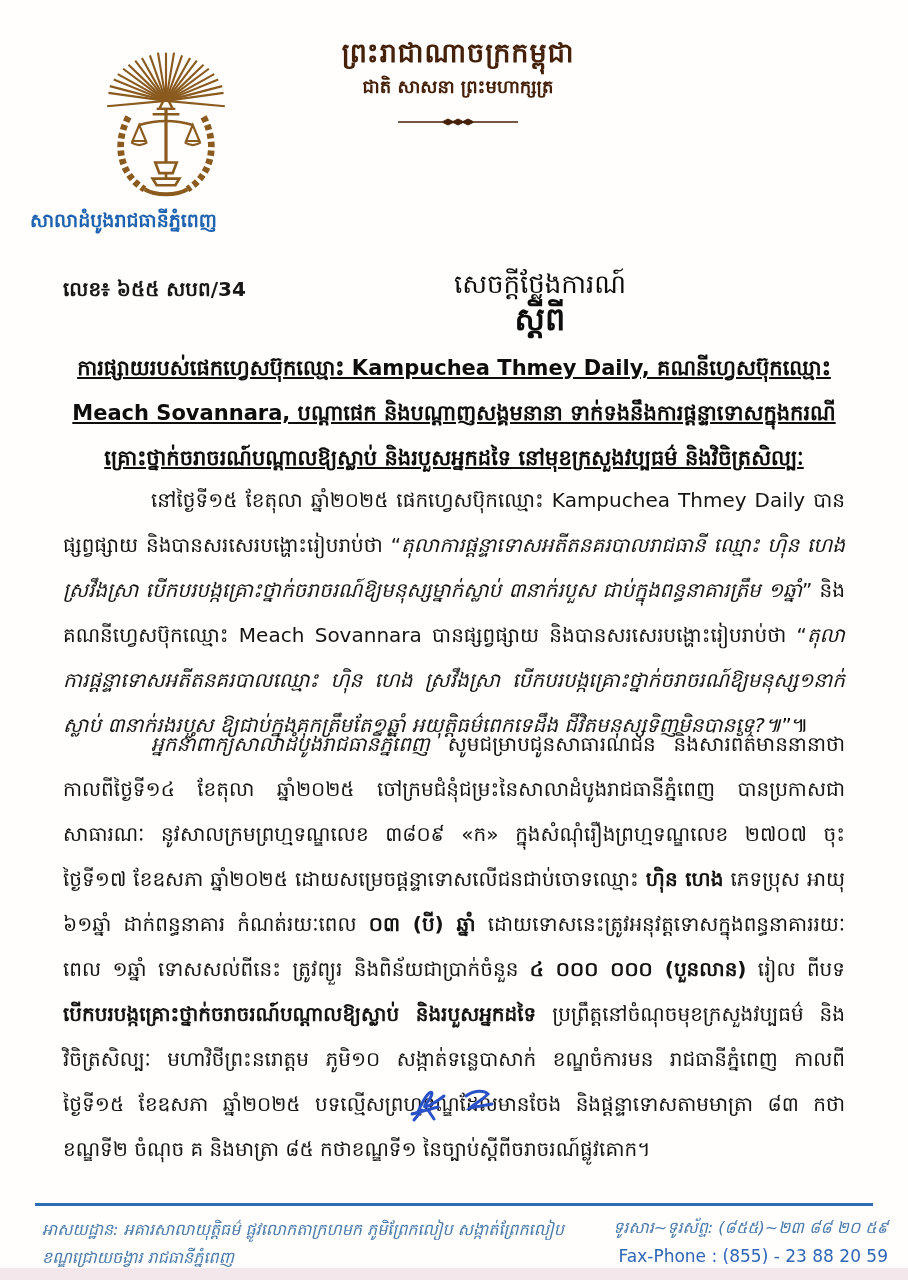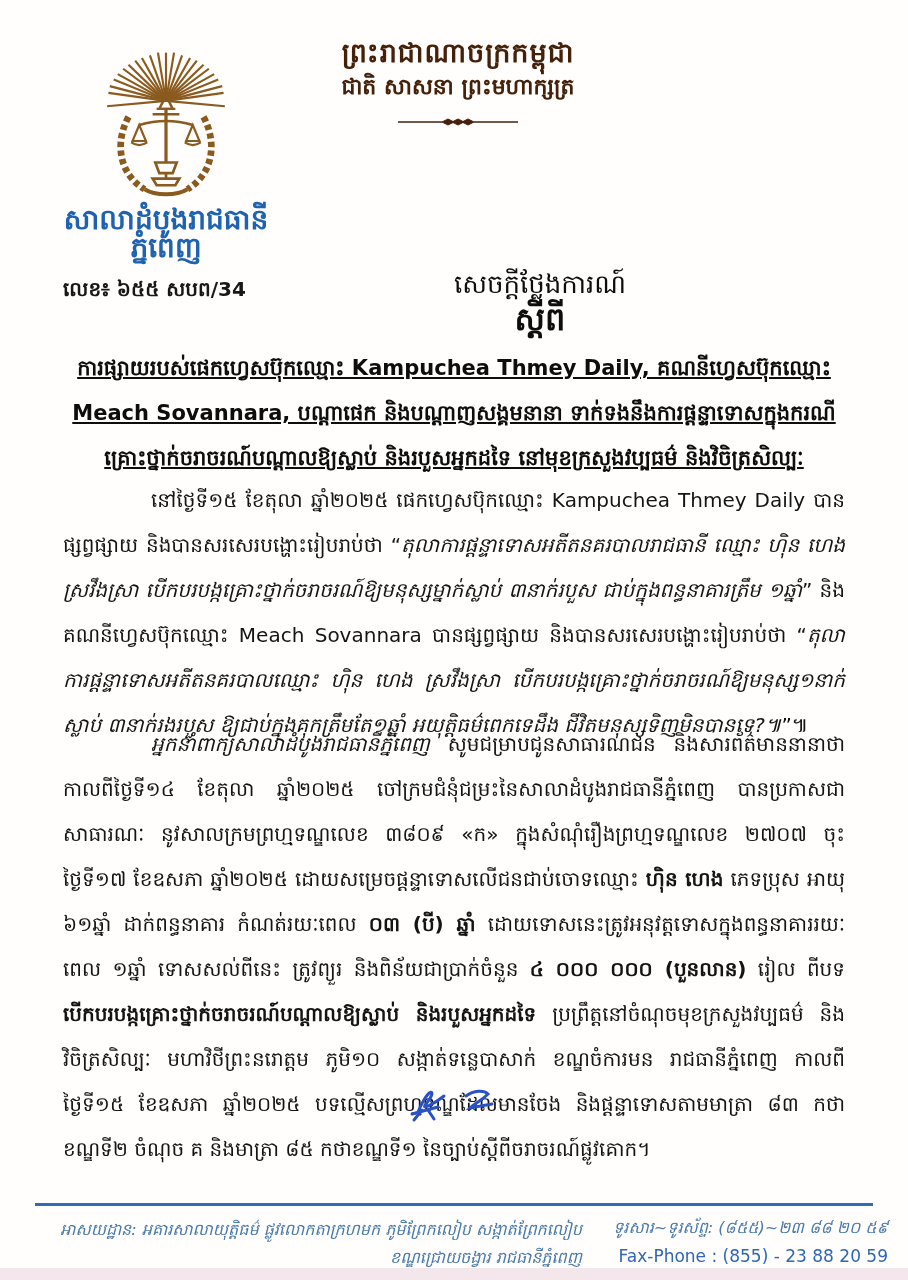--- a/index.html
+++ b/index.html
@@ -11,26 +11,26 @@
     overflow:hidden;
     font-family:"DejaVu Sans","Liberation Sans",sans-serif;
     color:#111;
   }
   
   .kingdom-block{
     position:absolute;left:208px;top:36px;width:500px;
     text-align:center;color:#46210a;
   }
   .kingdom-title{font-size:27px;font-weight:bold;letter-spacing:1px;line-height:34px;}
-  .kingdom-motto{font-size:22px;font-weight:bold;line-height:30px;margin-top:2px;}
+  .kingdom-motto{font-size:18px;font-weight:bold;line-height:30px;margin-top:2px;}
   .header-divider{margin:14px auto 0 auto;width:120px;height:12px;display:block;}
   .emblem-wrap{position:absolute;left:98px;top:50px;width:136px;height:158px;}
   .court-name{
     position:absolute;left:30px;top:206px;width:272px;
-    text-align:center;font-size:28px;font-weight:bold;color:#1f63b0;line-height:28px;
+    text-align:left;font-size:19px;font-weight:bold;color:#1f63b0;line-height:28px;
   }
   
   .ref-number{position:absolute;left:63px;top:276px;font-size:20px;font-weight:bold;color:#171717;}
   .title-block{position:absolute;left:172px;top:268px;width:736px;text-align:center;color:#0d0d0d;}
   .doc-title{font-size:26px;font-weight:normal;line-height:32px;}
   .doc-subtitle{font-size:32px;font-weight:bold;line-height:30px;margin-top:4px;}
   
   .subject{
     position:absolute;left:58px;top:346px;width:792px;
     text-align:center;font-size:21px;font-weight:bold;line-height:45px;color:#0d0d0d;text-decoration:underline;
@@ -45,21 +45,21 @@
   .par2{top:722px;}
   .seg-normal{font-weight:normal;font-style:normal;}
   .seg-bold{font-weight:bold;}
   .seg-bold-italic{font-weight:normal;font-style:italic;}
   
   .signature{position:absolute;left:404px;top:1074px;width:120px;height:50px;}
   
   .footer-rule{position:absolute;left:35px;top:1203px;width:838px;height:0;border-top:3px solid #2e6db4;}
   .footer-left{
     position:absolute;left:42px;top:1216px;width:540px;
-    font-size:16px;color:#4879ab;line-height:28px;font-style:italic;text-align:right;
+    font-size:16px;color:#4879ab;line-height:28px;font-style:italic;
   }
   .footer-right{
     position:absolute;left:598px;top:1214px;width:290px;
     font-size:16px;color:#4879ab;line-height:28px;text-align:right;
   }
   .footer-right .khmer-fax{font-style:italic;}
   .footer-right .latin-fax{color:#2f66b5;font-size:17px;font-style:normal;font-weight:500;}
   .bottom-tint{position:absolute;left:0;bottom:0;width:908px;height:12px;background:#f4e7ec;}
 </style>
 </head>

